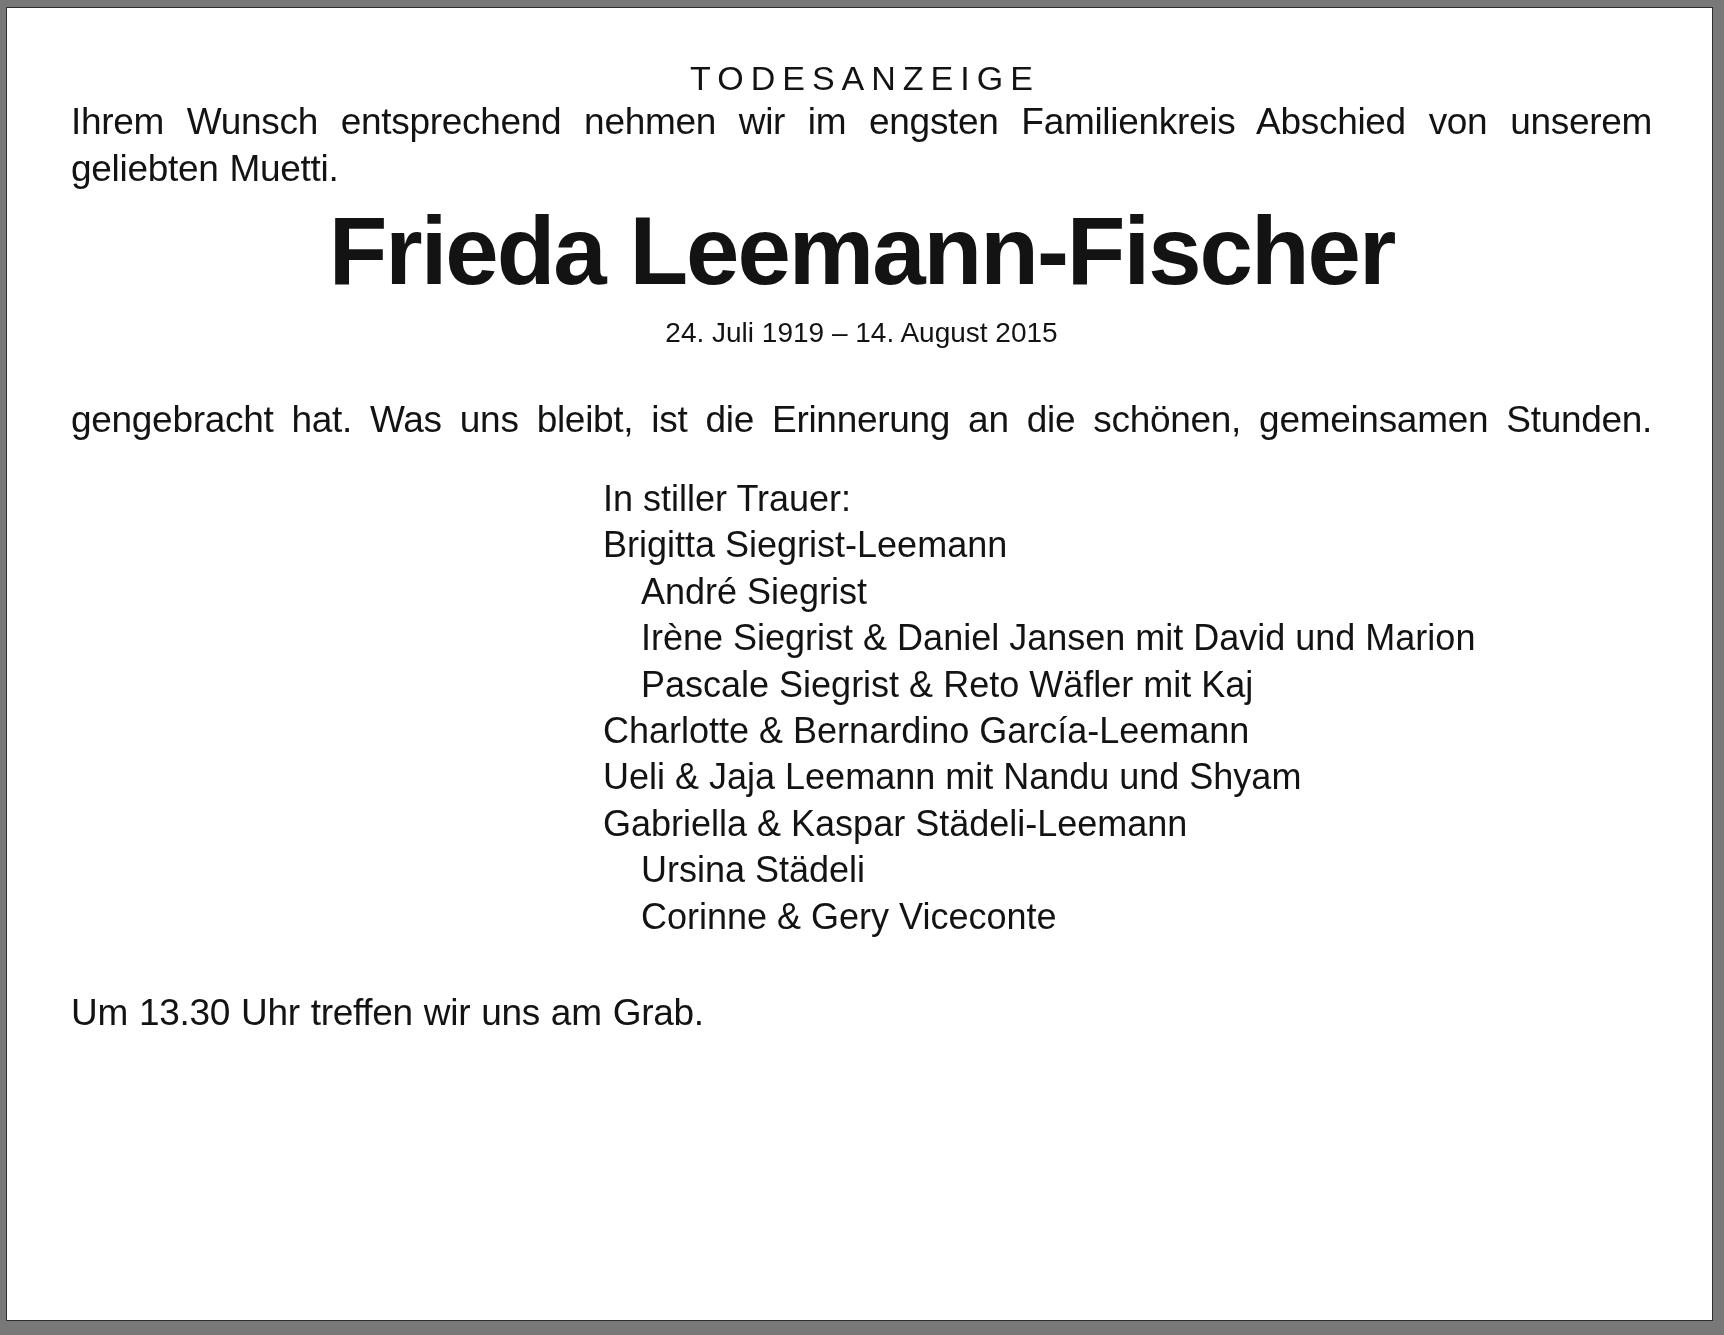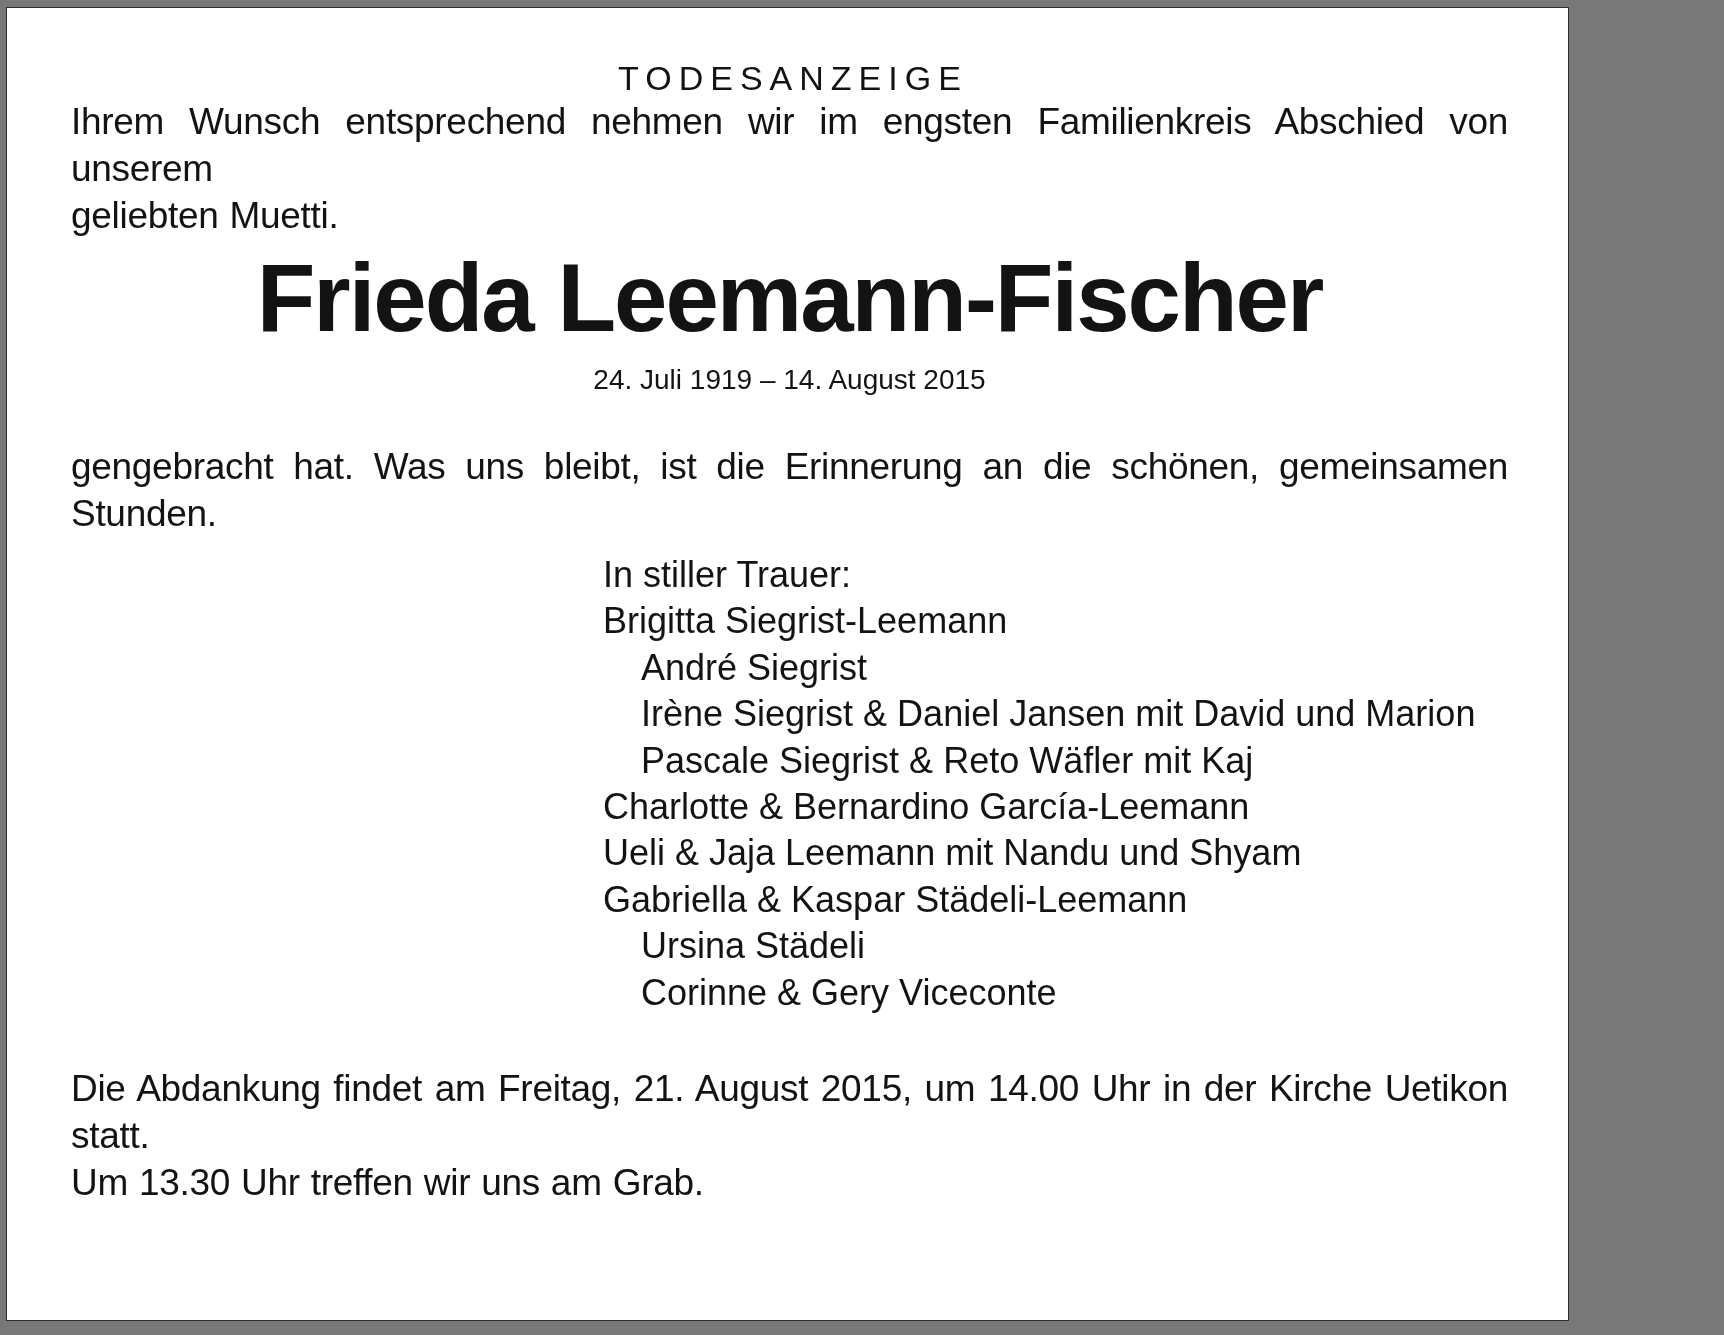--- a/index.html
+++ b/index.html
@@ -12,21 +12,21 @@
     position: relative;
     background: #787878;
     font-family: "Liberation Sans", "DejaVu Sans", sans-serif;
     color: #131313;
     overflow: hidden;
   }
   .page {
     position: absolute;
     left: 6px;
     top: 7px;
-    width: 1563px;
+    width: 1707px;
     height: 1314px;
     background: #ffffff;
     border: 1px solid #2e2e2e;
     box-sizing: border-box;
     padding: 0 60px 0 64px;
   }
   .notice-header {
     margin-top: 50px;
     line-height: 40px;
     font-size: 34px;
@@ -61,21 +61,21 @@
     white-space: nowrap;
   }
   .life-dates {
     margin-top: 8px;
     font-size: 28px;
     line-height: 46px;
     text-align: center;
     white-space: nowrap;
   }
   .mourners {
-    margin-top: 15px;
+    margin-top: 33px;
     padding-left: 532px;
     font-size: 36px;
     line-height: 46.4px;
   }
   .mourner-line {
     white-space: nowrap;
   }
   .mourner-line.indent {
     padding-left: 38px;
   }
@@ -107,17 +107,16 @@
     <div class="mourner-line indent">Irène Siegrist &amp; Daniel Jansen mit David und Marion</div>
     <div class="mourner-line indent">Pascale Siegrist &amp; Reto Wäfler mit Kaj</div>
     <div class="mourner-line">Charlotte &amp; Bernardino García-Leemann</div>
     <div class="mourner-line">Ueli &amp; Jaja Leemann mit Nandu und Shyam</div>
     <div class="mourner-line">Gabriella &amp; Kaspar Städeli-Leemann</div>
     <div class="mourner-line indent">Ursina Städeli</div>
     <div class="mourner-line indent">Corinne &amp; Gery Viceconte</div>
   </div>
 
   <div class="para funeral">
-    <div class="line fill">Die Abdankung findet am Freitag, 21. August 2015, um 14.00 Uhr in der Kirche Uetikon statt.</div>
     <div class="line">Um 13.30 Uhr treffen wir uns am Grab.</div>
   </div>
 
 </div>
 
 </body></html>

